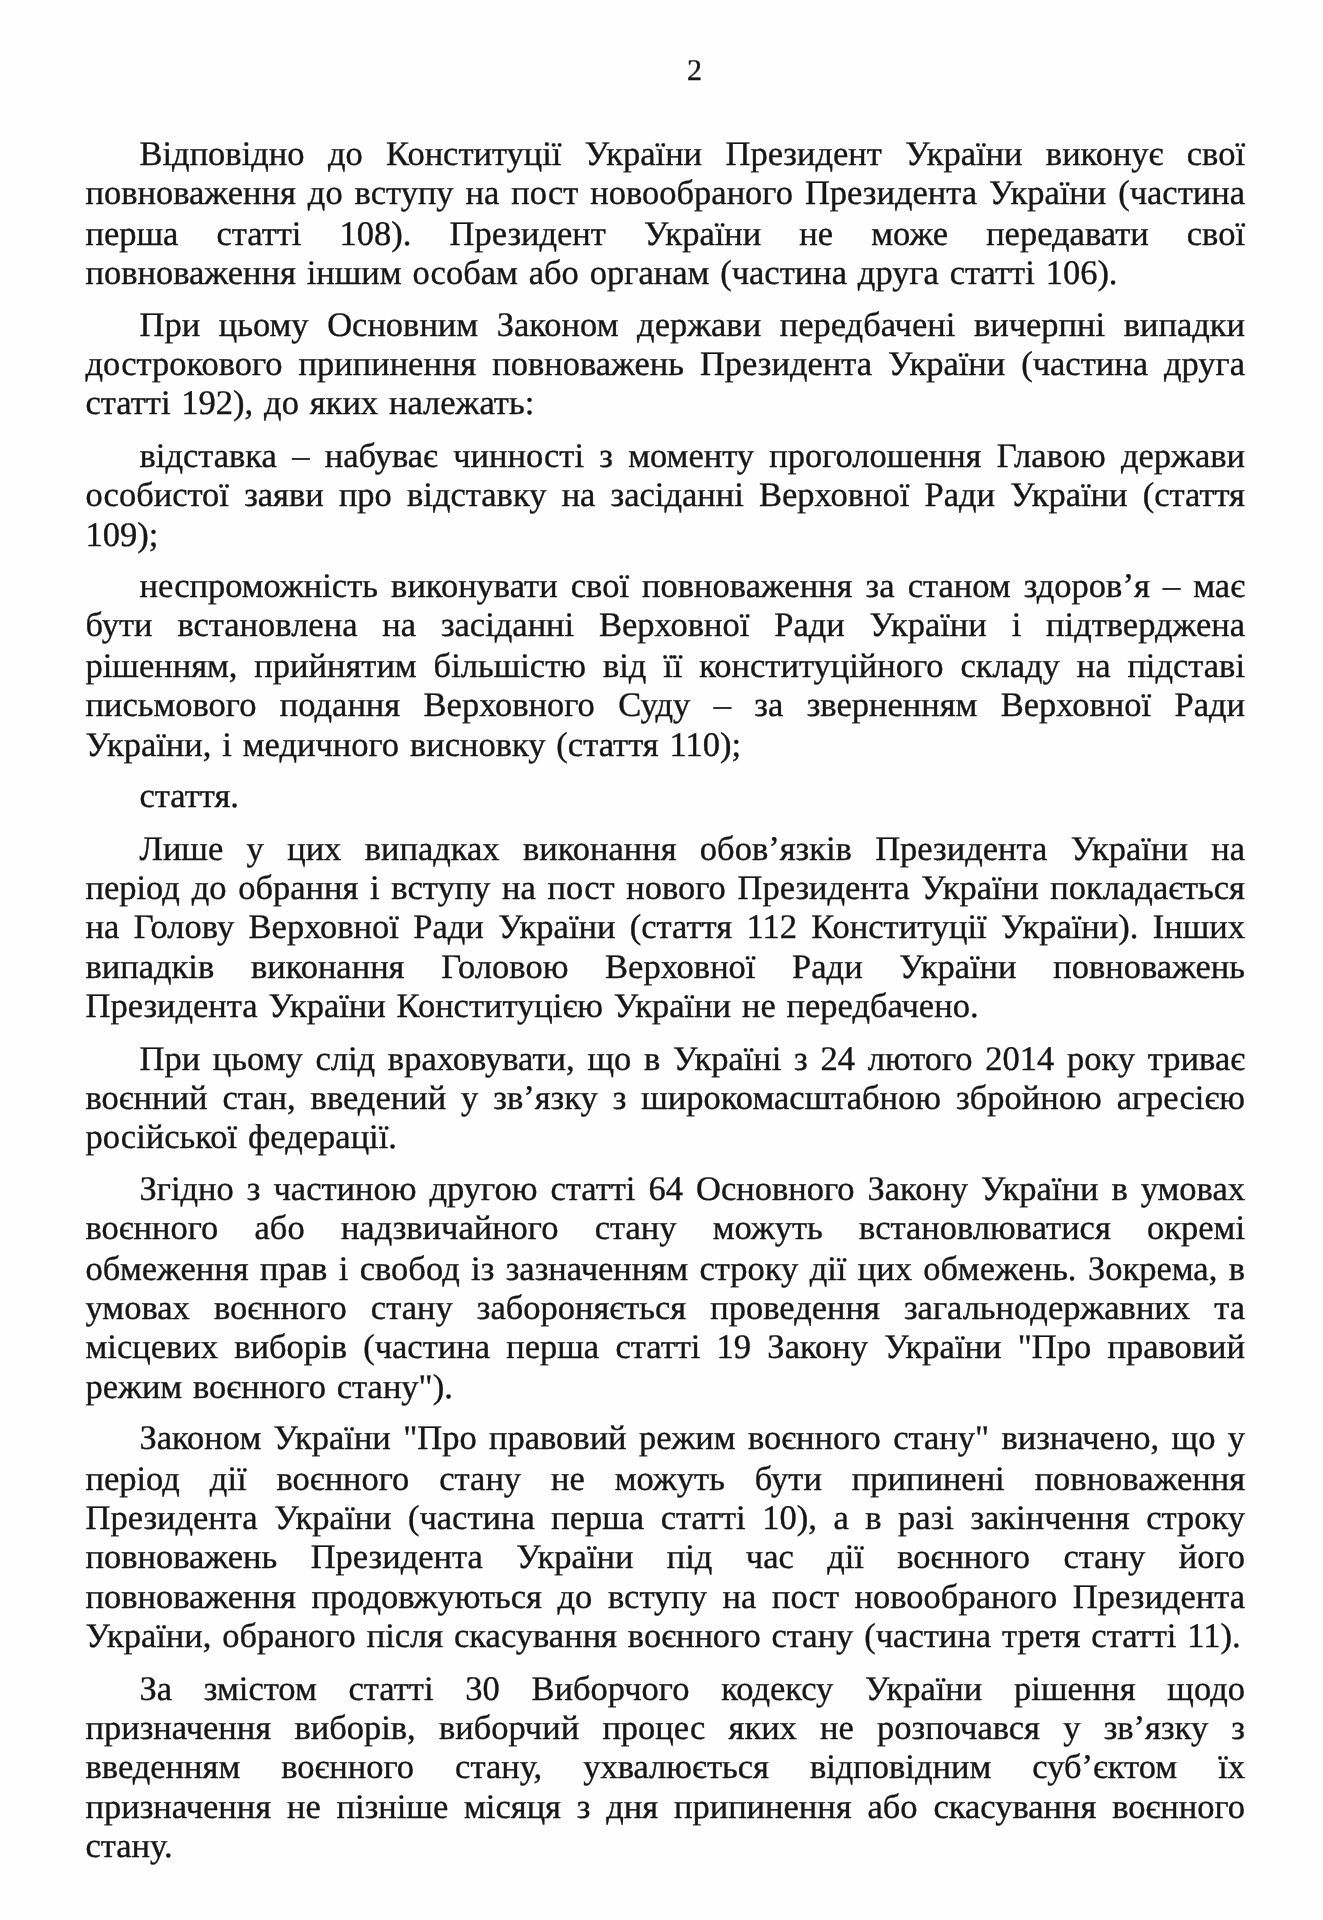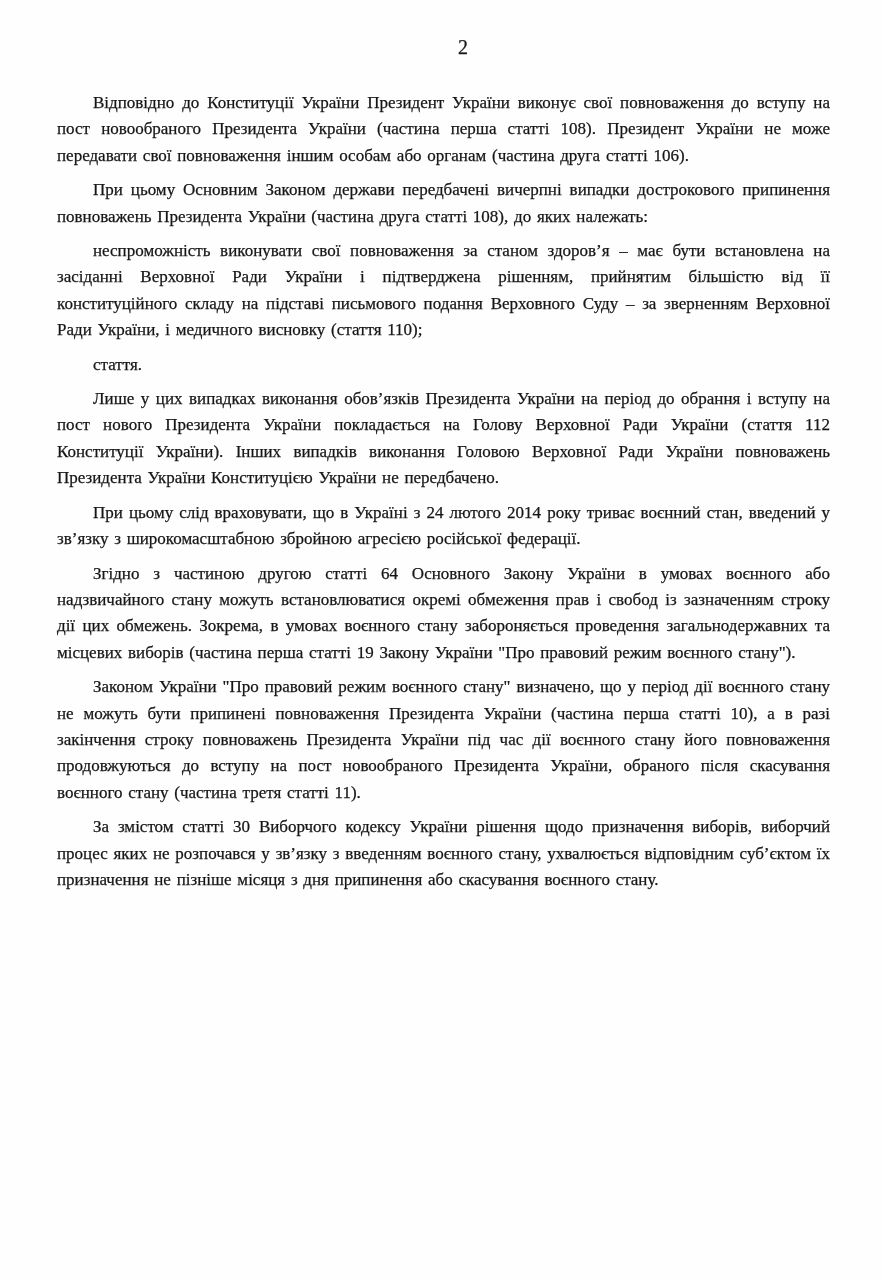--- a/index.html
+++ b/index.html
@@ -22,38 +22,39 @@
     text-align: center;
     transform: translateX(22px);
     font-size: 20px;
     line-height: 26px;
   }
   .content {
     padding: 30px 52px 0 57px;
   }
   .content p {
     margin: 8px 0 0 0;
-    font-size: 17px;
+    font-size: 23px;
     line-height: 26.4px;
     text-align: justify;
     text-indent: 36px;
     word-spacing: 1.5px;
   }
   .content p:first-child {
     margin-top: 0;
   }
 </style>
 </head>
 <body>
 
 <div class="page">
   <div class="pageno">2</div>
   <div class="content">
     <p>Відповідно до Конституції України Президент України виконує свої повноваження до вступу на пост новообраного Президента України (частина перша статті 108). Президент України не може передавати свої повноваження іншим особам або органам (частина друга статті 106).</p>
-    <p>При цьому Основним Законом держави передбачені вичерпні випадки дострокового припинення повноважень Президента України (частина друга статті 108), до яких належать:</p>
+    <p>При цьому Основним Законом держави передбачені вичерпні випадки дострокового припинення повноважень Президента України (частина друга статті 192), до яких належать:</p>
+    <p>відставка – набуває чинності з моменту проголошення Главою держави особистої заяви про відставку на засіданні Верховної Ради України (стаття 109);</p>
     <p>неспроможність виконувати свої повноваження за станом здоров’я – має бути встановлена на засіданні Верховної Ради України і підтверджена рішенням, прийнятим більшістю від її конституційного складу на підставі письмового подання Верховного Суду – за зверненням Верховної Ради України, і медичного висновку (стаття 110);</p>
     <p>стаття.</p>
     <p>Лише у цих випадках виконання обов’язків Президента України на період до обрання і вступу на пост нового Президента України покладається на Голову Верховної Ради України (стаття 112 Конституції України). Інших випадків виконання Головою Верховної Ради України повноважень Президента України Конституцією України не передбачено.</p>
     <p>При цьому слід враховувати, що в Україні з 24 лютого 2014 року триває воєнний стан, введений у зв’язку з широкомасштабною збройною агресією російської федерації.</p>
     <p>Згідно з частиною другою статті 64 Основного Закону України в умовах воєнного або надзвичайного стану можуть встановлюватися окремі обмеження прав і свобод із зазначенням строку дії цих обмежень. Зокрема, в умовах воєнного стану забороняється проведення загальнодержавних та місцевих виборів (частина перша статті 19 Закону України "Про правовий режим воєнного стану").</p>
     <p>Законом України "Про правовий режим воєнного стану" визначено, що у період дії воєнного стану не можуть бути припинені повноваження Президента України (частина перша статті 10), а в разі закінчення строку повноважень Президента України під час дії воєнного стану його повноваження продовжуються до вступу на пост новообраного Президента України, обраного після скасування воєнного стану (частина третя статті 11).</p>
     <p>За змістом статті 30 Виборчого кодексу України рішення щодо призначення виборів, виборчий процес яких не розпочався у зв’язку з введенням воєнного стану, ухвалюється відповідним суб’єктом їх призначення не пізніше місяця з дня припинення або скасування воєнного стану.</p>
   </div>
 </div>
 

